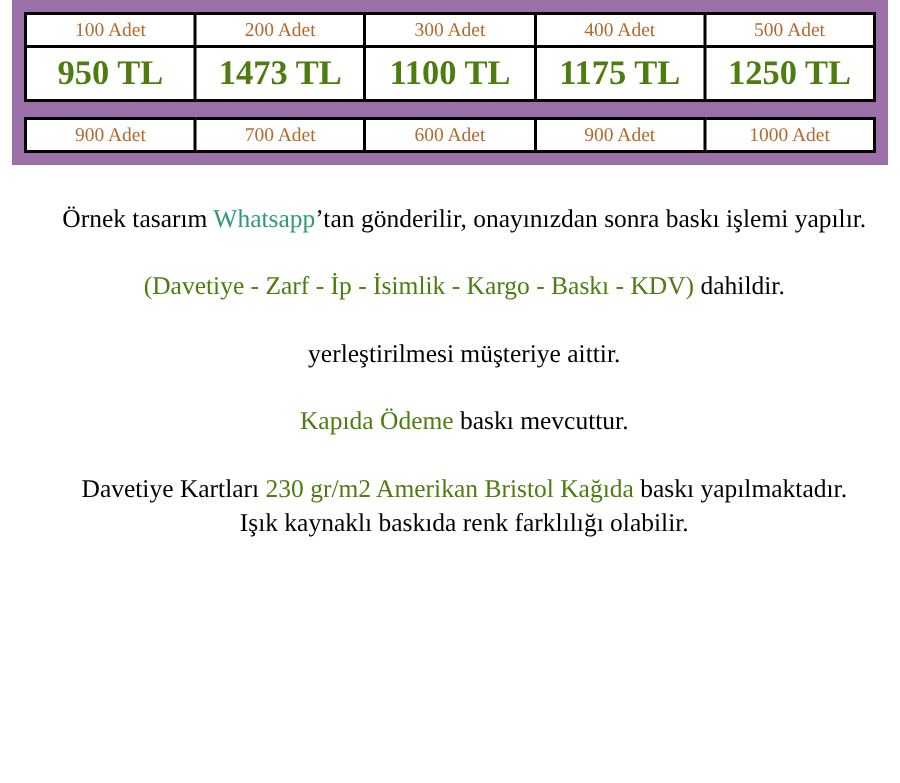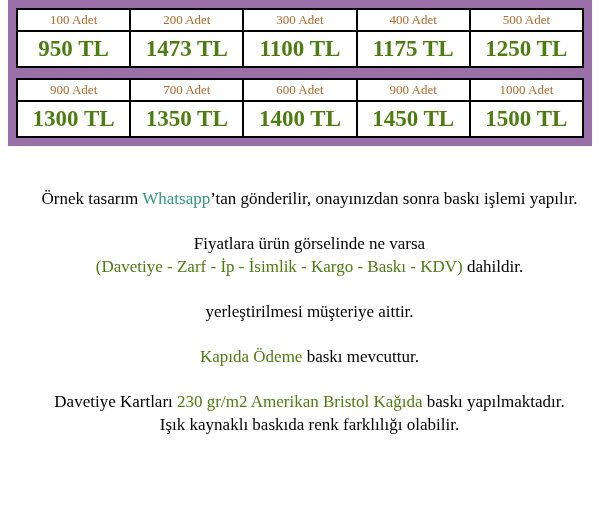--- a/index.html
+++ b/index.html
@@ -49,21 +49,21 @@
   .price-cell {
     color: #4d7c0f;
     font-size: 23px;
     font-weight: bold;
     height: 34px;
     line-height: 34px;
     font-family: "Liberation Serif", serif;
   }
 
   .notes {
-    padding: 42px 12px 0 12px;
+    padding: 25px 12px 0 12px;
     text-align: center;
     margin-left: 19px;
   }
 
   .note {
     font-size: 17px;
     line-height: 1.35;
     margin: 0 0 22px 0;
     color: #000000;
   }
@@ -106,37 +106,30 @@
 
   <table class="price-table">
     <tbody>
         <tr>
       <td class="qty-cell">900 Adet</td>
       <td class="qty-cell">700 Adet</td>
       <td class="qty-cell">600 Adet</td>
       <td class="qty-cell">900 Adet</td>
       <td class="qty-cell">1000 Adet</td>
     </tr>
-    <tr>
-      <td class="price-cell">1300 TL</td>
-      <td class="price-cell">1350 TL</td>
-      <td class="price-cell">1400 TL</td>
-      <td class="price-cell">1450 TL</td>
-      <td class="price-cell">1500 TL</td>
-    </tr>
   </tbody>
     </table>
 
 </div>
 
 <div class="notes">
 
   <p class="note"><span>Örnek tasarım </span><span class="hl-green">Whatsapp</span><span>’tan gönderilir, onayınızdan sonra baskı işlemi yapılır.</span></p>
 
-  <p class="note"><span class="line2">Fiyatlara ürün görselinde ne varsa</span><span class="hl-red">(Davetiye - Zarf - İp - İsimlik - Kargo - Baskı - KDV)</span><span> dahildir.</span></p>
+  <p class="note"><span class="hl-red">(Davetiye - Zarf - İp - İsimlik - Kargo - Baskı - KDV)</span><span> dahildir.</span></p>
 
   <p class="note">
       <span class="line2">yerleştirilmesi müşteriye aittir.</span>
     </p>
 
   <p class="note"><span class="hl-red">Kapıda Ödeme</span><span> baskı mevcuttur.</span></p>
 
   <p class="note"><span>Davetiye Kartları </span><span class="hl-red">230 gr/m2 Amerikan Bristol Kağıda</span><span> baskı yapılmaktadır.</span><span class="line2">Işık kaynaklı baskıda renk farklılığı olabilir.</span></p>
 
 </div>

